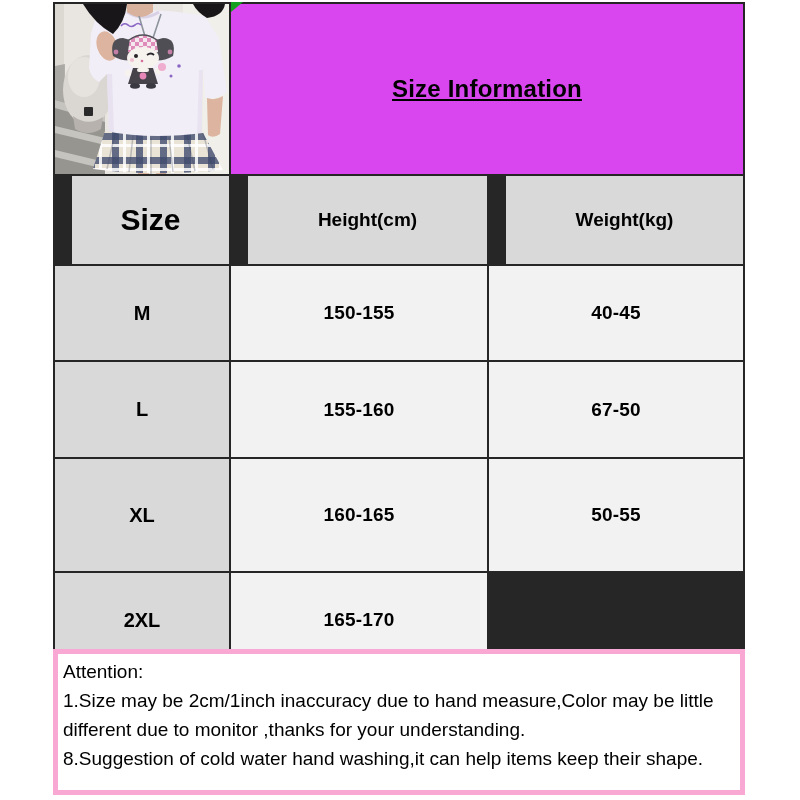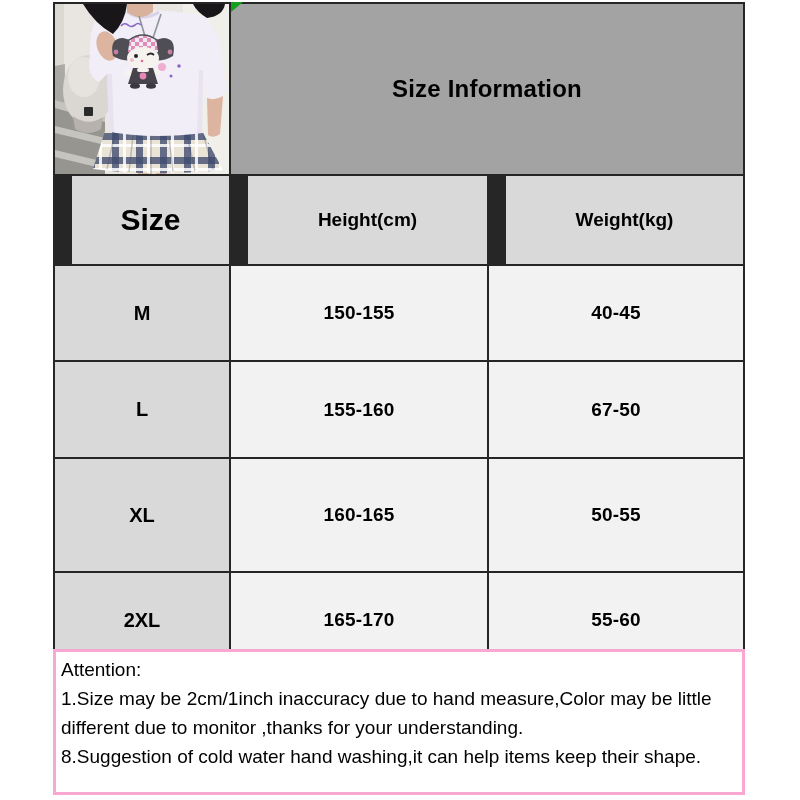--- a/index.html
+++ b/index.html
@@ -8,35 +8,35 @@
     position:relative; width:800px; height:800px; background:#ffffff;
     font-family:"Liberation Sans", sans-serif; color:#000; overflow:hidden;
   }
   .sheet {
     position:absolute; left:53px; top:2px; width:692px;
     display:grid; grid-template-columns:174px 256px 254px;
     gap:2px; background:#262626; border:2px solid #262626;
   }
   .cell { display:flex; align-items:center; justify-content:center; text-align:center; }
   .photo-cell { grid-column:1; height:170px; background:#e9e6e1; overflow:hidden; padding:0; }
-  .title-cell { grid-column:2 / 4; height:170px; background:#a3a3a3; position:relative; }
+  .title-cell { grid-column:2 / 4; height:170px; background:#d946ef; position:relative;text-decoration:underline; }
   .title-text { font-size:24px; font-weight:700; letter-spacing:0.2px; }
   .corner-marker {
     position:absolute; top:-2px; left:0px; width:12px; height:10px;
     background:#13a01e; clip-path:polygon(0 0, 100% 0, 0 100%);
   }
   .head-cell { background:#d9d9d9; font-weight:700; font-size:19px; }
   .h-head { height:88px;margin-left:17px; }
   .size-head { font-size:30px; }
   .label-cell { background:#d9d9d9; font-weight:700; font-size:20px; }
   .value-cell { background:#f2f2f2; font-weight:700; font-size:19px; letter-spacing:0.2px; }
   .h-m { height:94px; } .h-l { height:95px; } .h-xl { height:112px; } .h-2xl { height:94px; }
   .attention {
     position:absolute; left:53px; top:649px; width:692px; height:146px;
-    background:#ffffff; border:3px solid #f9a8d4;
+    background:#ffffff; border:5px solid #f9a8d4;
     padding:3px 6px 0 5px; font-size:19px; line-height:29px; font-weight:400;
   }
   svg { display:block; }
 </style>
 </head>
 <body>
 
 <div class="page">
 
   <div class="sheet">
@@ -146,21 +146,20 @@
     <div class="cell label-cell h-l">L</div>
     <div class="cell value-cell h-l">155-160</div>
     <div class="cell value-cell h-l">67-50</div>
 
     <div class="cell label-cell h-xl">XL</div>
     <div class="cell value-cell h-xl">160-165</div>
     <div class="cell value-cell h-xl">50-55</div>
 
     <div class="cell label-cell h-2xl">2XL</div>
     <div class="cell value-cell h-2xl">165-170</div>
-    <div class="cell value-cell h-2xl">55-60</div>
 
   </div>
 
   <div class="attention">
     <div>Attention:</div>
     <div>1.Size may be 2cm/1inch inaccuracy due to hand measure,Color may be little different due to monitor ,thanks for your understanding.</div>
     <div>8.Suggestion of cold water hand washing,it can help items keep their shape.</div>
   </div>
 
 </div>

